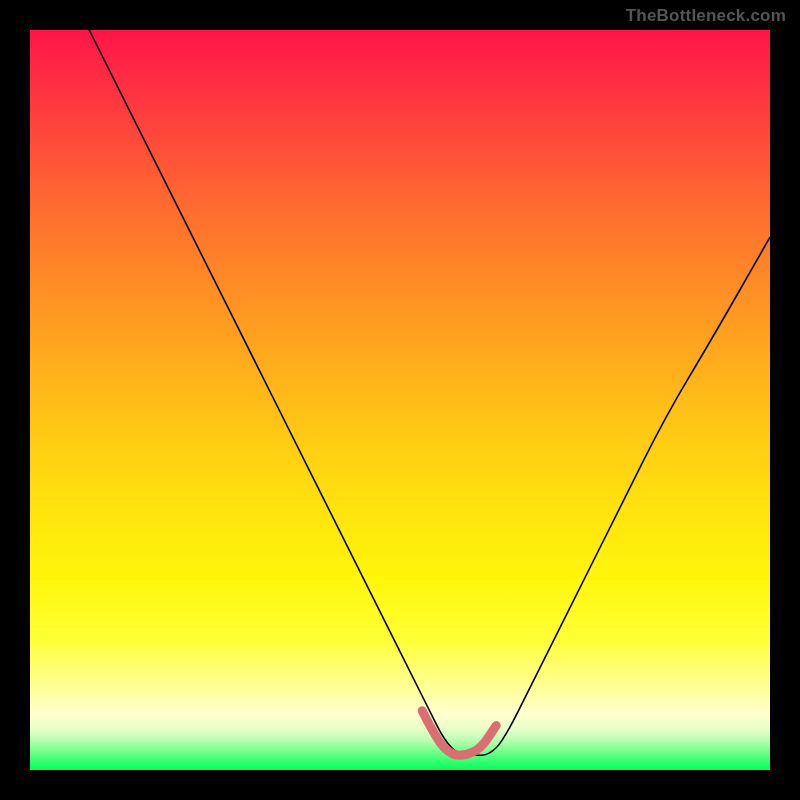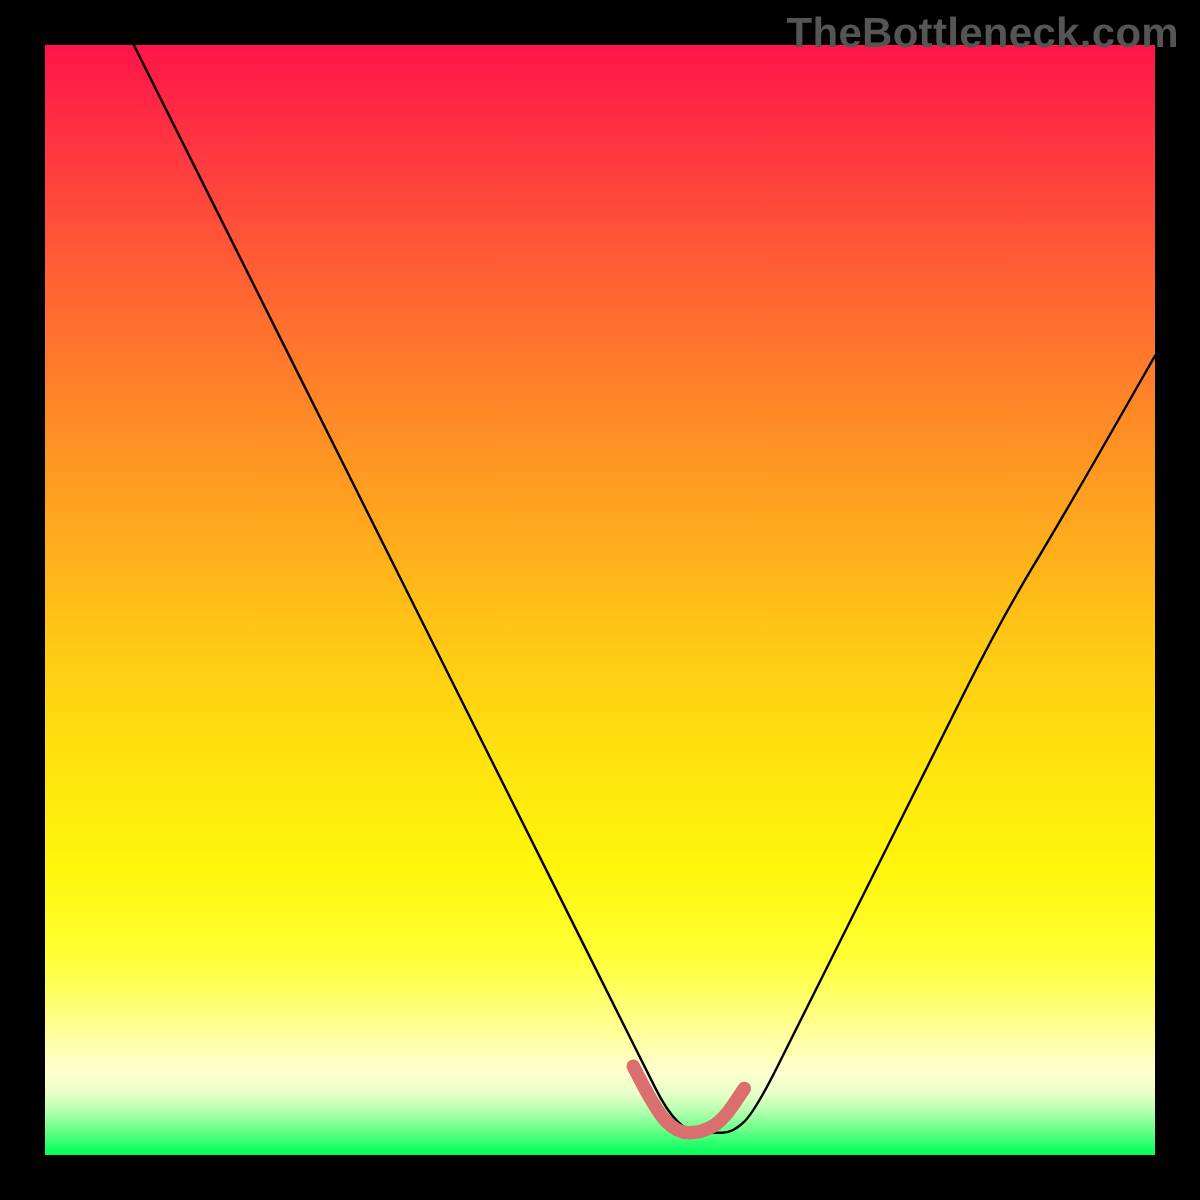--- a/index.html
+++ b/index.html
@@ -15,21 +15,21 @@
     position: relative;
     width: 800px;
     height: 800px;
     background: #000;
   }
   .watermark {
     position: absolute;
     top: 6px;
     right: 14px;
     color: #555;
-    font-size: 28px;
+    font-size: 17px;
     font-weight: 600;
     letter-spacing: 0.2px;
     z-index: 5;
     user-select: none;
   }
   .plot-frame {
     position: absolute;
     left: 30px;
     top: 30px;
     width: 740px;

